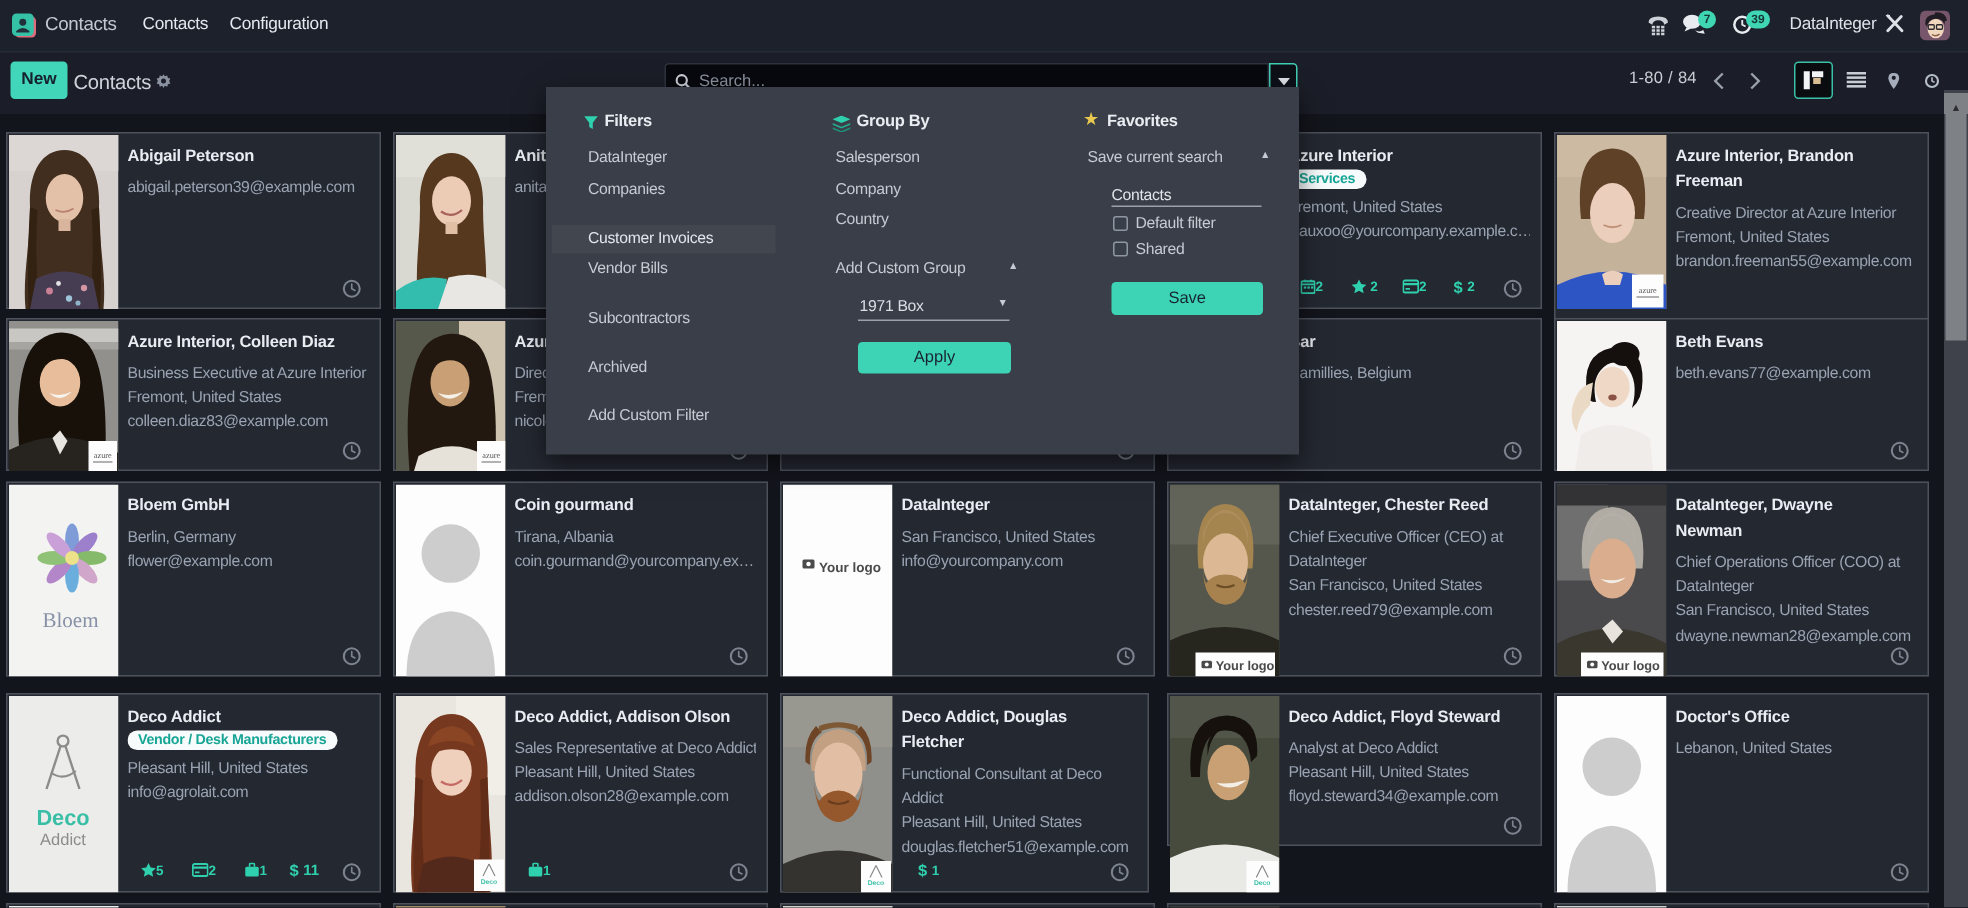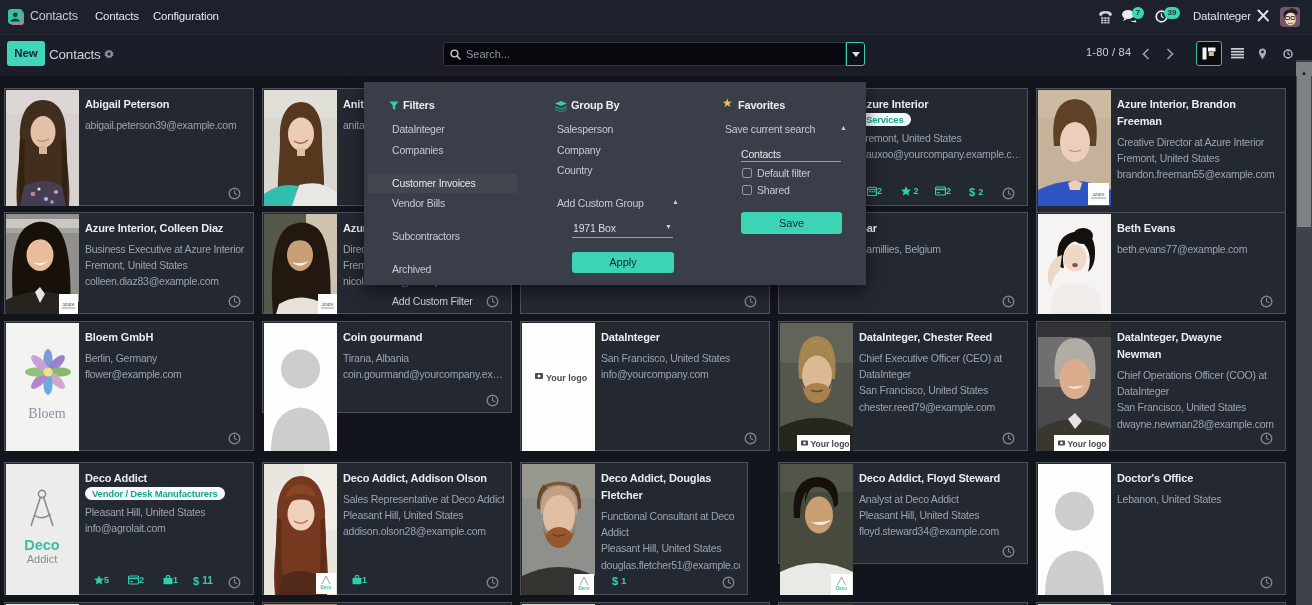--- a/index.html
+++ b/index.html
@@ -9,21 +9,21 @@
 .card{position:absolute;background:#242831;border:1px solid #4c515b}
 .tx{position:absolute;left:80px;top:7px;right:7px;overflow:hidden}
 .t{font-weight:bold;font-size:11px;line-height:17px;color:#e9ecf1;letter-spacing:-0.15px;white-space:nowrap}
 .b{font-size:10.5px;line-height:16.2px;color:#9aa3b2;margin-top:4px;letter-spacing:-0.25px;white-space:nowrap;overflow:hidden}
 .clk{position:absolute;right:12px;bottom:6px;width:13px;height:13px}
 .ph{position:absolute;left:1px;top:1px;display:block}
 .pill{display:inline-block;vertical-align:top;background:#f7fbfc;color:#17a595;font-size:9.5px;font-weight:bold;
 line-height:13px;padding:0 7px;border-radius:7px;letter-spacing:-0.2px}
 .icr{position:absolute;bottom:6px;left:80px;height:13px;color:#2fd0ae;font-size:9px;font-weight:bold}
 .icr>span{position:absolute;top:0;white-space:nowrap}
-#dd{position:absolute;left:364px;top:82px;width:502px;height:203px;background:#3a3e48;
+#dd{position:absolute;left:364px;top:58px;width:502px;height:245px;background:#3a3e48;
 box-shadow:0 6px 16px rgba(0,0,0,.55);z-index:40}
 .ddh{position:absolute;font-weight:bold;font-size:11px;color:#e9ecf1;letter-spacing:-0.2px}
 .ddi{position:absolute;font-size:10.5px;color:#c5cad3;letter-spacing:-0.2px;white-space:nowrap}
 .tealbtn{position:absolute;background:#3dd4b5;border-radius:3px;color:#182430;font-weight:normal;
 font-size:11px;text-align:center}
 .cb{position:absolute;width:10px;height:10px;border:1px solid #8f97a3;border-radius:2px;background:#3a3e48}
 </style></head><body>
 <div id="nav">
     <svg width="18" height="18" viewBox="0 0 18 18" style="position:absolute;left:7px;top:8px">
       <rect x="3" y="3" width="14" height="14" rx="3" fill="#e0697c"></rect>
@@ -324,21 +324,21 @@
       </svg>
       <div class="tx">
         <div class="t">Bloem GmbH</div>
         <div class="b">Berlin, Germany<br>flower@example.com</div>
       </div>
       <div class="clk"><svg width="13" height="13" viewBox="0 0 14 14">
           <circle cx="7" cy="7" r="5.7" fill="none" stroke="#7d8490" stroke-width="1.5"></circle>
           <path d="M7 3.6 V7 L9.3 8.2" stroke="#7d8490" stroke-width="1.2" fill="none" stroke-linecap="round"></path>
         </svg></div>
     </div>
-<div class="card" style="left:262px;top:321px;width:250px;height:92px">
+<div class="card" style="left:262px;top:321px;width:250px;height:130px">
       <svg class="ph" width="73" height="128" viewBox="0 0 73 128" preserveAspectRatio="none">
         <rect width="73" height="128" fill="#fdfdfd"></rect>
         <circle cx="36.5" cy="46.08" r="19.5" fill="#cdcdcd"></circle>
         <path d="M7 128 Q7 87.04 36.5 84.48 Q66 87.04 66 128 L66 128 L7 128 Z" fill="#cdcdcd"></path>
       </svg>
       <div class="tx">
         <div class="t">Coin gourmand</div>
         <div class="b">Tirana, Albania<br>coin.gourmand@yourcompany.ex…</div>
       </div>
       <div class="clk"><svg width="13" height="13" viewBox="0 0 14 14">
@@ -469,21 +469,21 @@
         <span style="left:9px"><svg width="10" height="10" viewBox="0 0 10 10" style="vertical-align:-1px">
             <rect x="0.5" y="2.8" width="9" height="6.5" rx="1" fill="#2fd0ae"></rect>
             <path d="M3.4 2.8 V1.3 Q3.4 0.6 4.1 0.6 H5.9 Q6.6 0.6 6.6 1.3 V2.8" fill="none" stroke="#2fd0ae" stroke-width="1.1"></path>
           </svg><span style="position:relative;top:-1px">1</span></span>
       </div>
       <div class="clk"><svg width="13" height="13" viewBox="0 0 14 14">
           <circle cx="7" cy="7" r="5.7" fill="none" stroke="#7d8490" stroke-width="1.5"></circle>
           <path d="M7 3.6 V7 L9.3 8.2" stroke="#7d8490" stroke-width="1.2" fill="none" stroke-linecap="round"></path>
         </svg></div>
     </div>
-<div class="card" style="left:520px;top:462px;width:228px;height:133px">
+<div class="card" style="left:520px;top:462px;width:246px;height:133px">
       <svg class="ph" width="73" height="131" viewBox="0 0 73 131" preserveAspectRatio="none">
         <rect width="73" height="131" fill="#8f8f8b"></rect>
         <rect width="73" height="34" fill="#989891"></rect>
         <path d="M19 50 Q17 24 37 22 Q57 24 55 50 Z" fill="#c4a083"></path>
         <path d="M18 46 Q17 30 26 24 L22 20 Q14 28 15 44 Z M56 46 Q57 30 48 24 L52 20 Q60 28 59 44 Z" fill="#6e4426"></path>
         <path d="M24 24 Q37 18 50 24 L50 20 Q37 15 24 20 Z" fill="#7e5835"></path>
         <ellipse cx="37" cy="52" rx="16" ry="21" fill="#e2bfa4"></ellipse>
         <path d="M21 56 Q21 82 37 84 Q53 82 53 56 L53 62 Q51 80 37 81 Q23 80 21 62 Z" fill="#95582c"></path>
         <path d="M21 56 Q21 82 37 84 Q53 82 53 56 Q53 66 50 70 Q45 63 37 63 Q29 63 24 70 Q21 66 21 56 Z" fill="#95582c"></path>
         <path d="M30 70 Q37 74 44 70" stroke="#6a3c1e" stroke-width="1.4" fill="none"></path>

